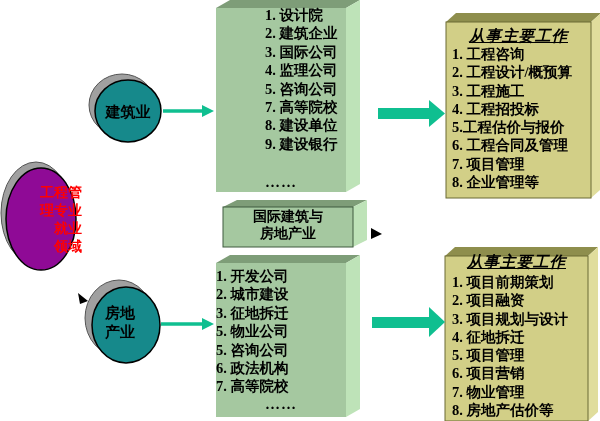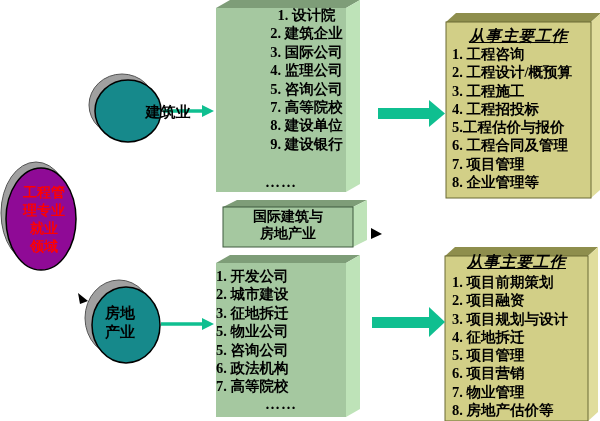--- a/index.html
+++ b/index.html
@@ -3,28 +3,28 @@
 <meta charset="utf-8">
 <style>
   html,body{margin:0;padding:0;}
   body{
     width:600px;height:421px;background:#ffffff;overflow:hidden;position:relative;
     font-family:"Liberation Serif","DejaVu Serif",serif;
   }
   #canvas{position:absolute;left:0;top:0;width:600px;height:421px;}
   #shapes{position:absolute;left:0;top:0;}
   .txt{position:absolute;font-weight:bold;color:#000;}
-  .center-label{left:6px;top:184px;width:76px;text-align:center;color:#FF0000;
+  .center-label{left:6px;top:184px;width:76px;text-align:right;color:#FF0000;
     font-size:14px;line-height:18px;}
   .ind-label{text-align:center;font-size:15px;line-height:19px;}
-  .construction-label{left:95px;top:103px;width:66px;margin-left:40px;}
+  .construction-label{left:95px;top:103px;width:66px;}
   .realestate-label{left:92px;top:304px;width:56px;}
   .list{font-size:14.5px;line-height:18.4px;white-space:nowrap;}
   .list .li{white-space:nowrap;}
-  .box1-list{left:225px;top:6px;width:97px;padding-left:33px;text-align:center;}
+  .box1-list{left:232px;top:6px;width:97px;padding-left:33px;}
   .box3-list{left:216px;top:267px;width:98px;}
   .box4-list{left:446px;top:45px;width:150px;padding-left:6px;line-height:18.3px;}
   .box5-list{left:445px;top:273px;width:150px;padding-left:7px;line-height:18.3px;}
   .more-dots{text-align:center;font-size:15px;letter-spacing:1px;}
   .box1-more{left:216px;top:174px;width:130px;}
   .box3-more{left:216px;top:396px;width:130px;}
   .mid-label{left:223px;top:209px;width:130px;text-align:center;
     font-size:14px;line-height:16.5px;}
   .jobs-title{text-align:center;font-size:15.5px;font-style:italic;
     text-decoration:underline;letter-spacing:1px;}

